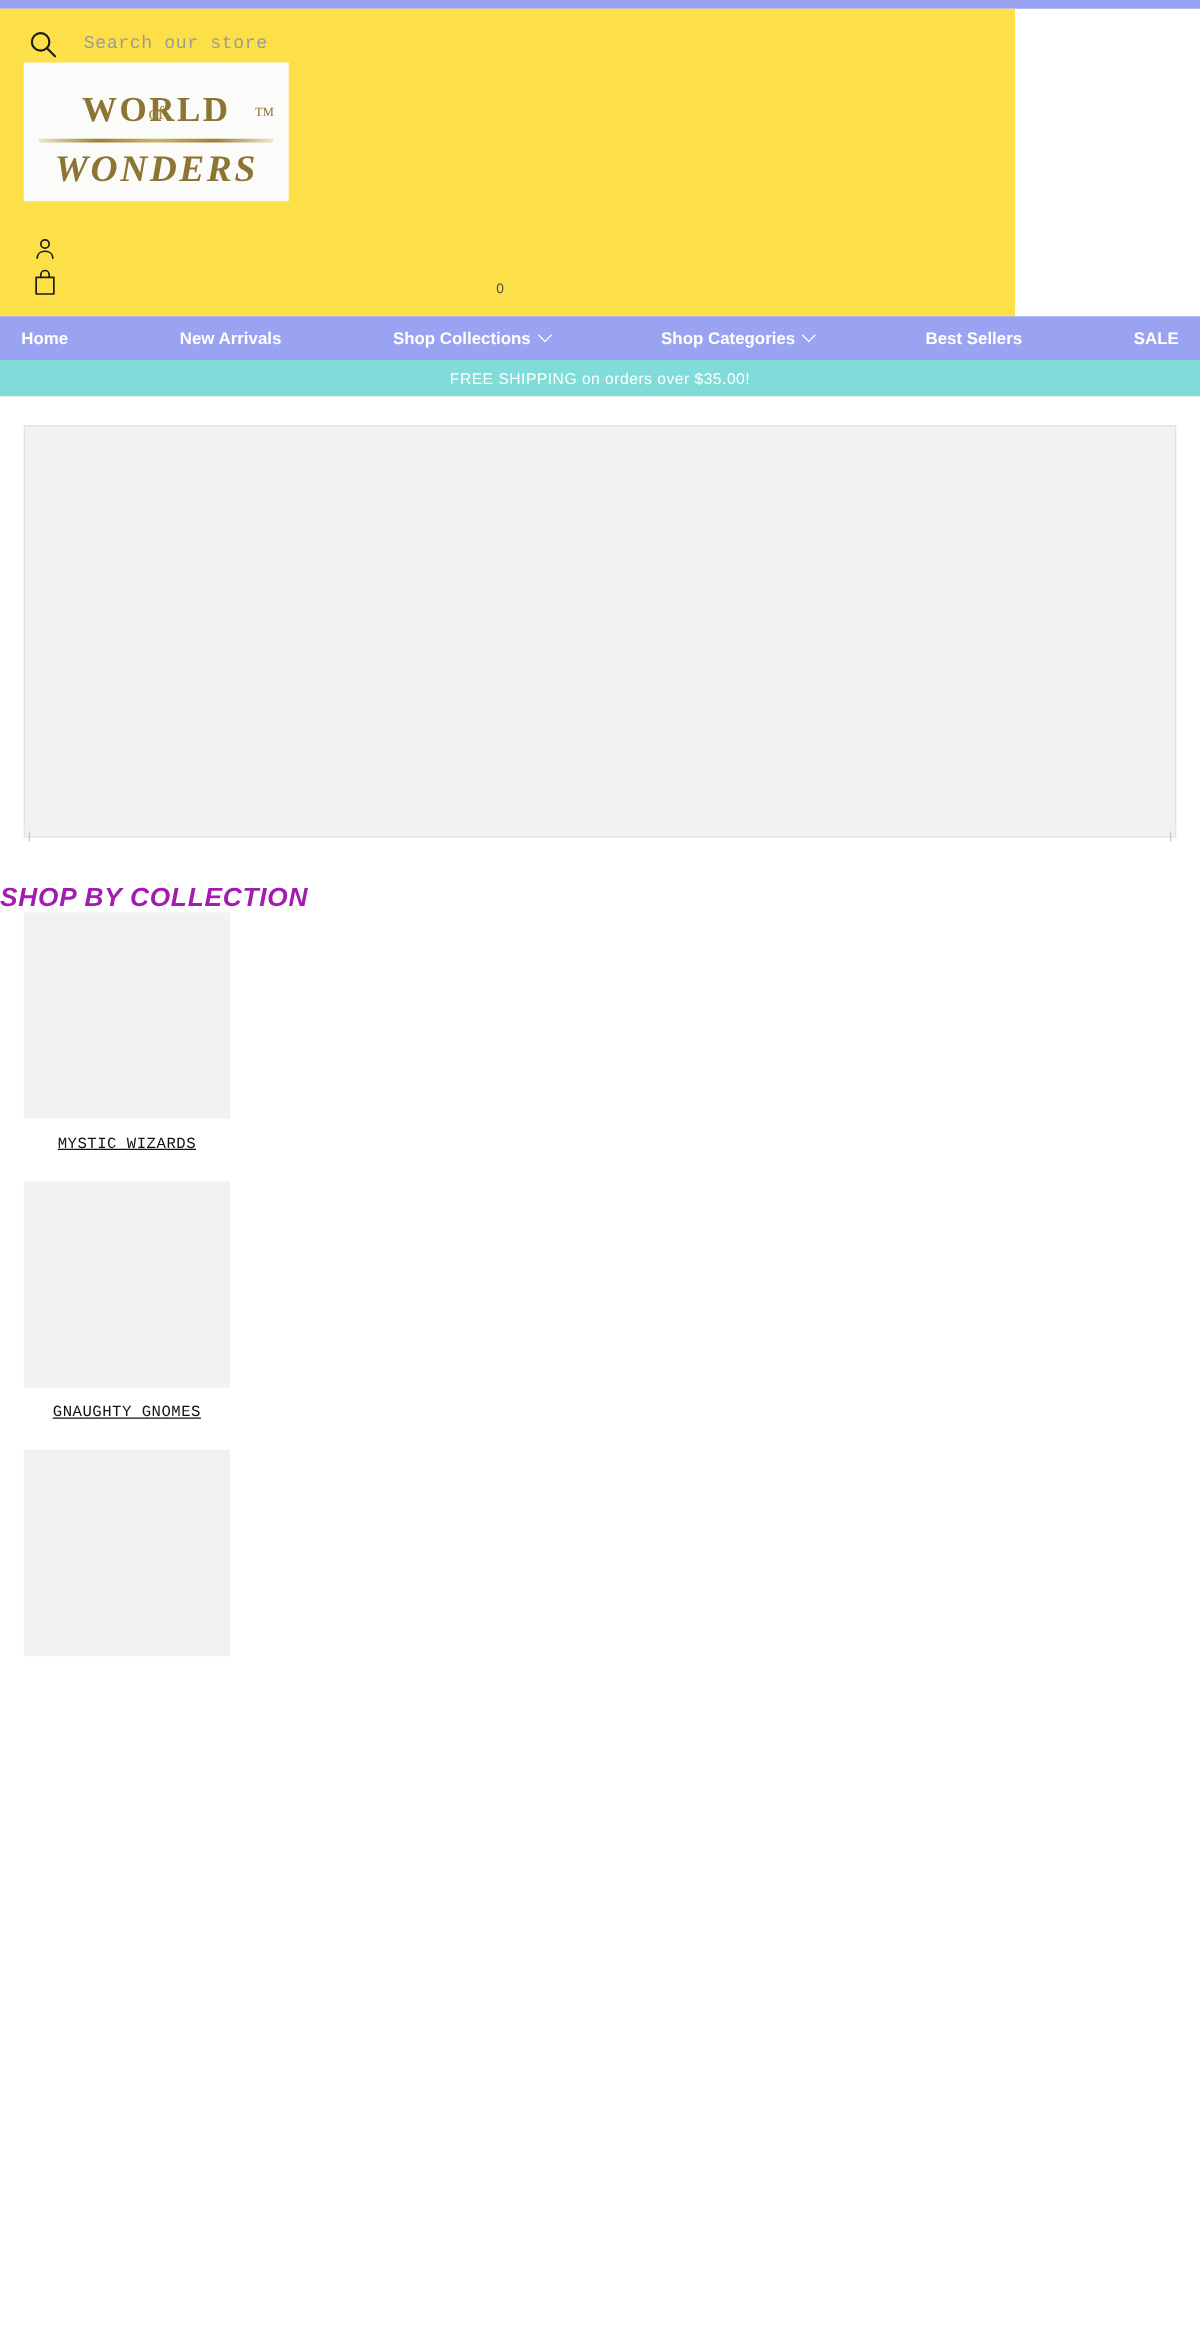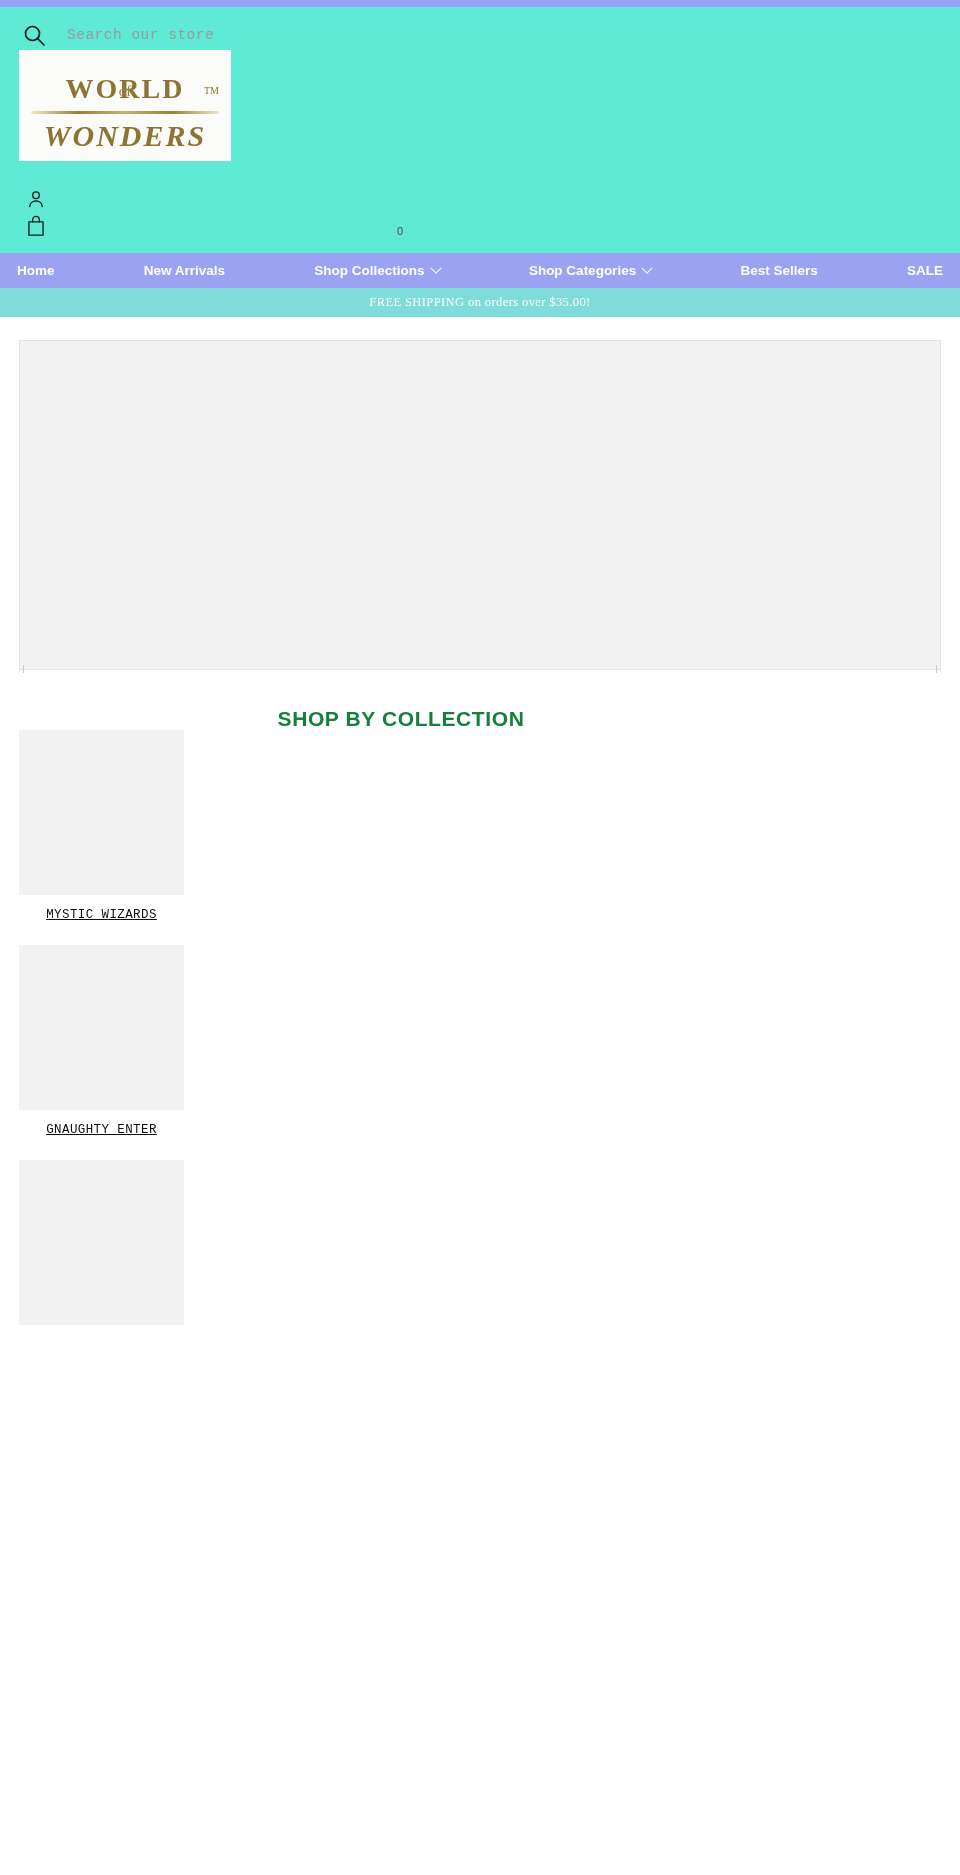--- a/index.html
+++ b/index.html
@@ -15,22 +15,22 @@
   
   .top-strip {
     position: absolute; left: 0; top: 0;
     width: 960px; height: 7px;
     background: #9aa2f2;
   }
 
   
   .header {
     position: absolute; left: 0; top: 7px;
-    width: 960px; height: 246px;
-    background: #5eead4;
+    width: 812px; height: 246px;
+    background: #fde047;
   }
 
   .search-row {
     position: absolute; left: 0; top: 8px;
     width: 960px; height: 40px;
     display: flex; align-items: center;
   }
   .search-icon {
     margin-left: 22px;
     width: 24px; height: 24px;
@@ -128,21 +128,21 @@
     transform: rotate(45deg) translate(-2px,-2px);
   }
 
   
   .ship-banner {
     position: absolute; left: 0; top: 288px;
     width: 960px; height: 29px;
     background: #7fdcd8;
     display: flex; align-items: center; justify-content: center;
     color: #ffffff;
-    font-family: Liberation Serif, serif;
+    font-family: Liberation Sans, sans-serif;
     font-size: 12.5px;
     letter-spacing: .4px;
   }
 
   
   .hero {
     position: absolute; left: 19px; top: 340px;
     width: 922px; height: 330px;
     background: #f2f2f2;
     border: 1px solid #e3e3e3;
@@ -151,25 +151,25 @@
     position: absolute; bottom: -4px;
     width: 1px; height: 8px; background: #c9c9c9;
   }
   .hero-tick-l { left: 3px; }
   .hero-tick-r { right: 3px; }
 
   
   .section-title {
     position: absolute; left: 0; top: 690px;
     width: 802px;
-    text-align: center;
     font-family: "Liberation Sans", sans-serif;
     font-size: 21px;
-    color: #15803d;
+    color: #a21caf;
     letter-spacing: .6px;
+    font-style: italic;
   }
 
   .collections {
     position: absolute; left: 19px; top: 730px;
     width: 200px;
   }
   .coll-card { margin-bottom: 23px; }
   .coll-img {
     width: 165px; height: 165px;
     background: #f2f2f2;
@@ -273,20 +273,20 @@
 
 
 
   <div class="coll-card">
     <div class="coll-img"></div>
     <a class="coll-label" href="#">MYSTIC WIZARDS</a>
   </div>
 
   <div class="coll-card">
     <div class="coll-img"></div>
-    <a class="coll-label" href="#">GNAUGHTY ENTER</a>
+    <a class="coll-label" href="#">GNAUGHTY GNOMES</a>
   </div>
 
   <div class="coll-card">
     <div class="coll-img"></div>
   </div>
 
 </div>
 
 </body></html>

